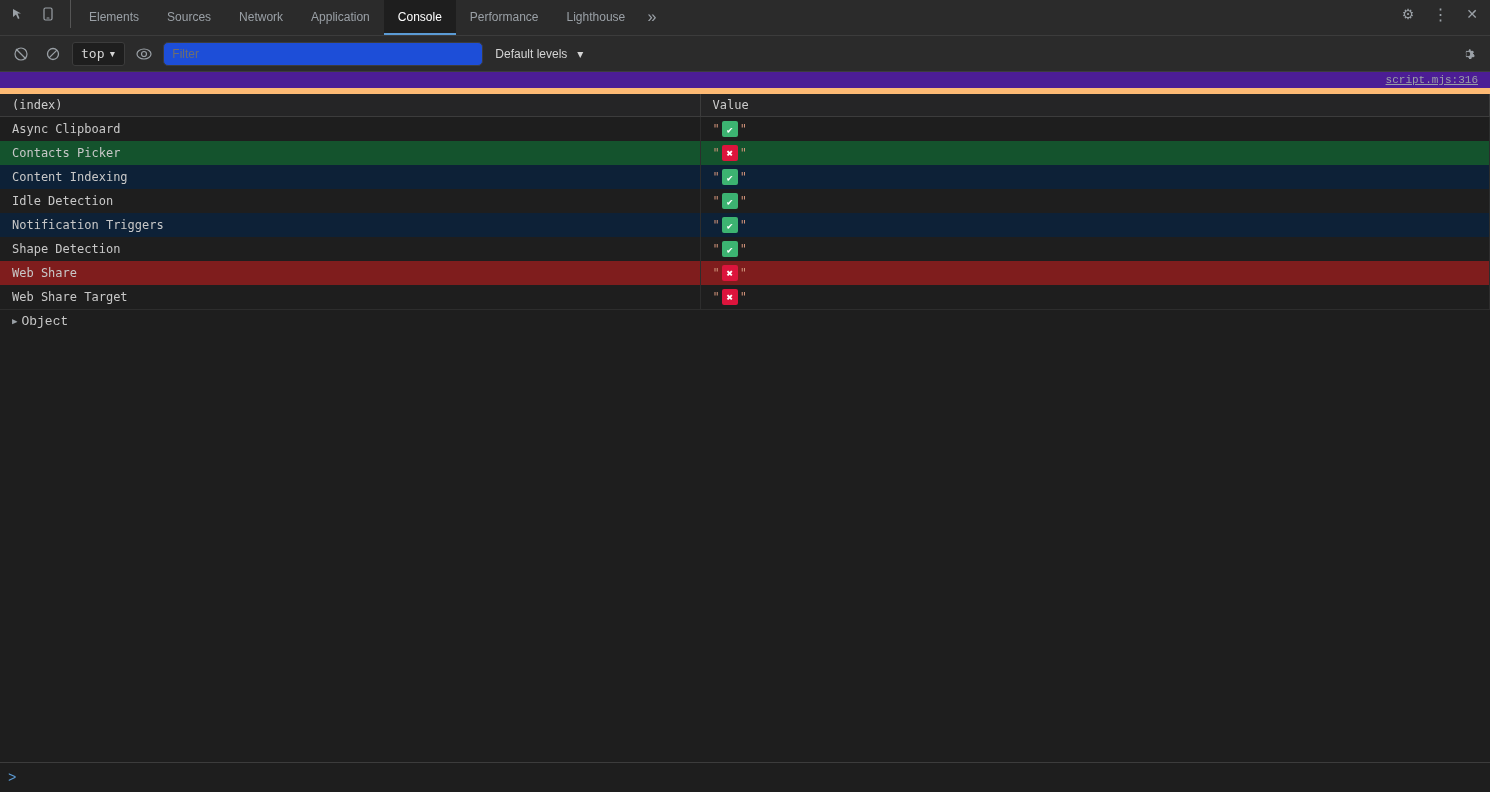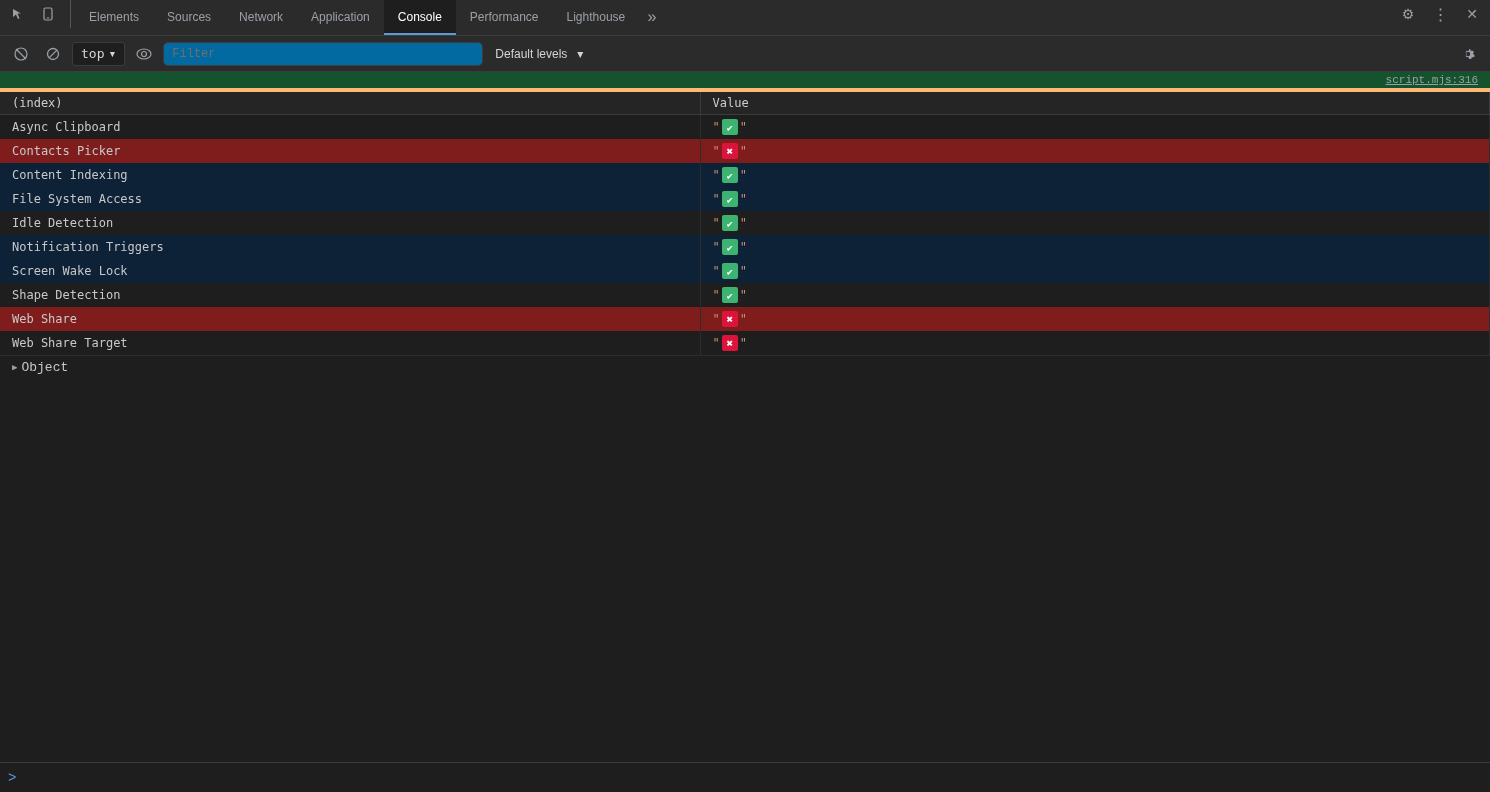--- a/index.html
+++ b/index.html
@@ -115,28 +115,28 @@
       cursor: pointer;
       color: #d4d4d4;
       font-size: 13px;
       font-family: monospace;
       height: 24px;
     }
     .filter-input {
       flex: 1;
       max-width: 320px;
       height: 24px;
-      background: #0369a1;
+      background: #1d4ed8;
       border: 1px solid #3c3c3c;
       border-radius: 5px;
       padding: 0 8px;
       color: #d4d4d4;
       font-size: 12px;
       outline: none;
-      font-family: Liberation Mono, monospace;
+      font-family: Liberation Sans, sans-serif;
     }
     .filter-input::placeholder { color: #6e6e6e; }
     .levels-btn {
       display: flex;
       align-items: center;
       gap: 10px;
       background: transparent;
       border: none;
       color: #d4d4d4;
       font-size: 12px;
@@ -147,22 +147,22 @@
     }
     .toolbar-right {
       margin-left: auto;
     }
 
     
     .source-link-bar {
       display: flex;
       justify-content: flex-end;
       padding: 2px 12px;
-      background: #14532d;
-      border-bottom: 4px solid #fdba74;
+      background: #4c1d95;
+      border-bottom: 6px solid #fdba74;
     }
     .source-link {
       color: #9aa0a6;
       font-size: 11px;
       text-decoration: underline;
       cursor: pointer;
     }
 
     
     .console-table {
@@ -410,72 +410,52 @@
     <tr style="background: rgb(30, 30, 30);">
           <td>Async Clipboard</td>
           <td>
             <span class="value-cell">
               <span class="val-quote">"</span>
               <span class="val-check">✔</span>
               <span class="val-quote">"</span>
             </span>
           </td>
         </tr>
-        <tr style="background: #7f1d1d;">
+        <tr style="background: #14532d;">
           <td>Contacts Picker</td>
           <td>
             <span class="value-cell">
               <span class="val-quote">"</span>
               <span class="val-cross">✖</span>
               <span class="val-quote">"</span>
             </span>
           </td>
         </tr>
         <tr style="background: rgb(13, 33, 55);">
           <td>Content Indexing</td>
           <td>
             <span class="value-cell">
               <span class="val-quote">"</span>
               <span class="val-check">✔</span>
               <span class="val-quote">"</span>
             </span>
           </td>
         </tr>
-        <tr style="background: rgb(13, 33, 55);">
-          <td>File System Access</td>
-          <td>
-            <span class="value-cell">
-              <span class="val-quote">"</span>
-              <span class="val-check">✔</span>
-              <span class="val-quote">"</span>
-            </span>
-          </td>
-        </tr>
         <tr style="background: rgb(30, 30, 30);">
           <td>Idle Detection</td>
           <td>
             <span class="value-cell">
               <span class="val-quote">"</span>
               <span class="val-check">✔</span>
               <span class="val-quote">"</span>
             </span>
           </td>
         </tr>
         <tr style="background: rgb(13, 33, 55);">
           <td>Notification Triggers</td>
-          <td>
-            <span class="value-cell">
-              <span class="val-quote">"</span>
-              <span class="val-check">✔</span>
-              <span class="val-quote">"</span>
-            </span>
-          </td>
-        </tr>
-        <tr style="background: rgb(13, 33, 55);">
-          <td>Screen Wake Lock</td>
           <td>
             <span class="value-cell">
               <span class="val-quote">"</span>
               <span class="val-check">✔</span>
               <span class="val-quote">"</span>
             </span>
           </td>
         </tr>
         <tr style="background: rgb(30, 30, 30);">
           <td>Shape Detection</td>

